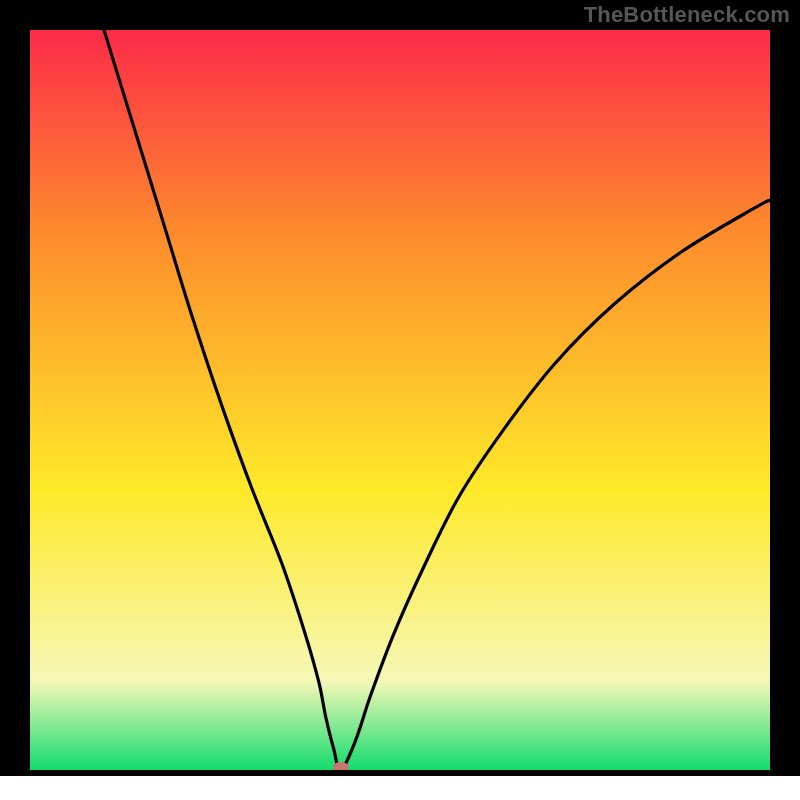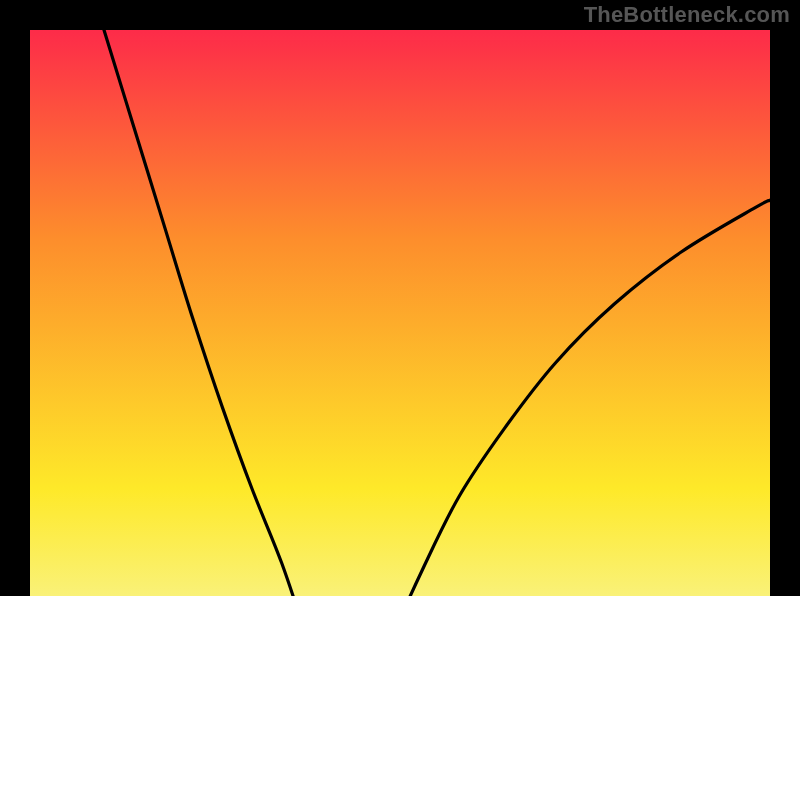--- a/index.html
+++ b/index.html
@@ -2,21 +2,21 @@
 <html><head>
 <meta charset="utf-8">
 <style>
   body {
     margin: 0;
     padding: 0;
     background: #fff;
   }
   .frame {
     width: 800px;
-    height: 596px;
+    height: 776px;
     position: relative;
     background: #000;
   }
   .attribution {
     position: absolute;
     top: 2px;
     right: 10px;
     font-family: Arial, Helvetica, sans-serif;
     font-size: 22px;
     font-weight: bold;

